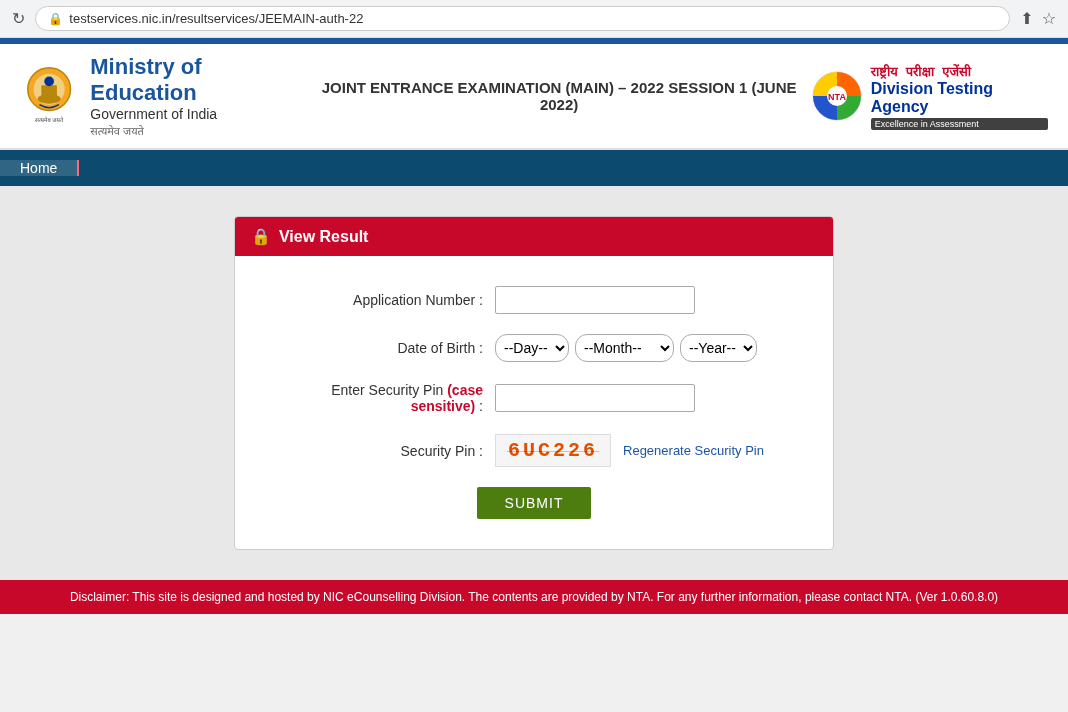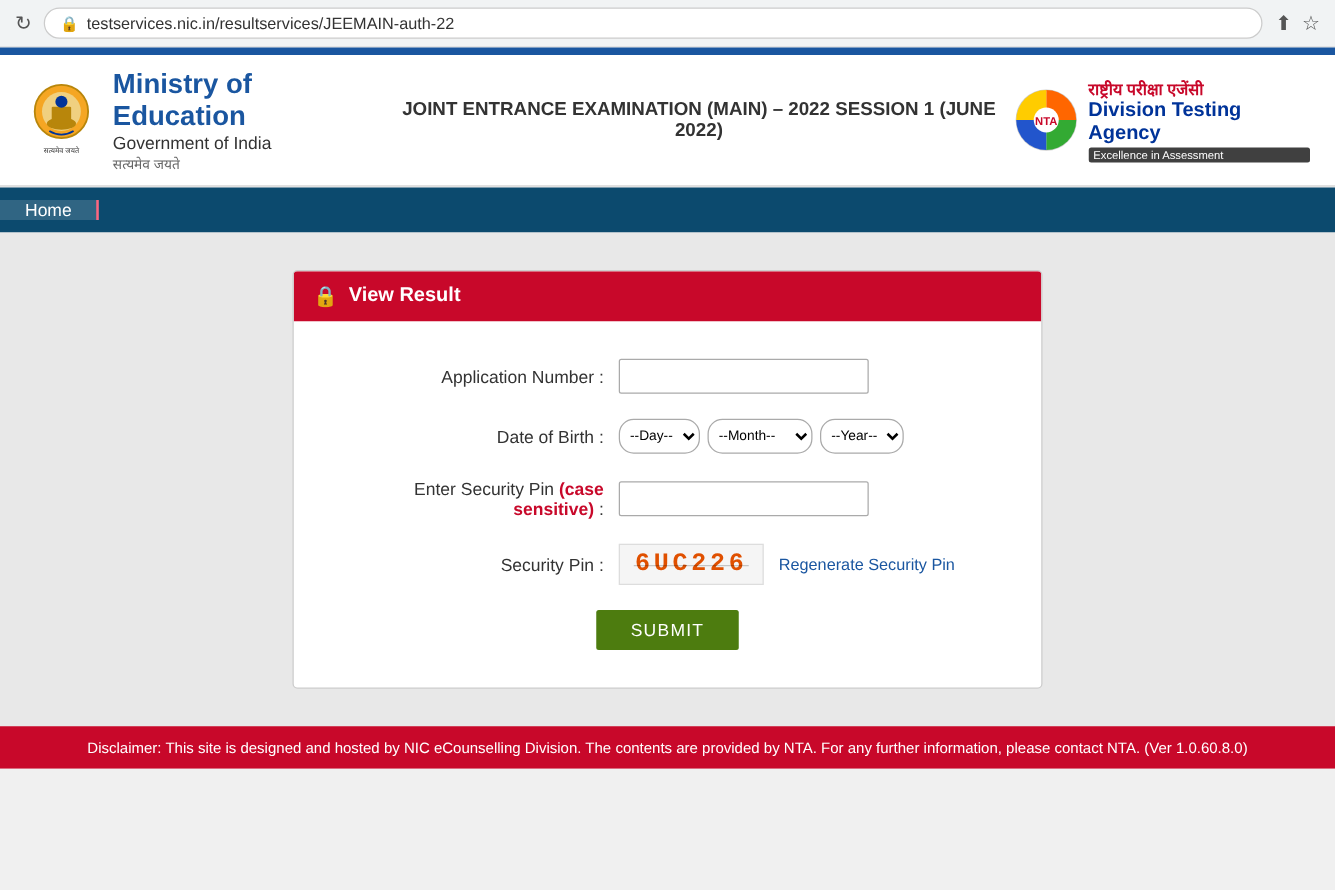--- a/index.html
+++ b/index.html
@@ -82,20 +82,21 @@
     }
     .header-right {
       display: flex;
       align-items: center;
       gap: 8px;
     }
     .nta-text h3 {
       font-size: 14px;
       font-weight: bold;
       color: #c8082a;
+      font-family: Liberation Mono, monospace;
     }
     .nta-text p {
       font-size: 19px;
       font-weight: bold;
       color: #003399;
     }
     .nta-badge {
       background: #404040;
       color: white;
       font-size: 9px;
@@ -181,21 +182,21 @@
       font-size: 13px;
     }
     .dob-selects {
       display: flex;
       gap: 6px;
     }
     .dob-selects select {
       height: 28px;
       border: 1px solid #aaa;
       border-radius: 12px;
-      font-size: 11px;
+      font-size: 14px;
       padding: 0 4px;
       background: white;
       cursor: pointer;
     }
 
     .security-pin-display {
       display: flex;
       align-items: center;
       gap: 12px;
     }

